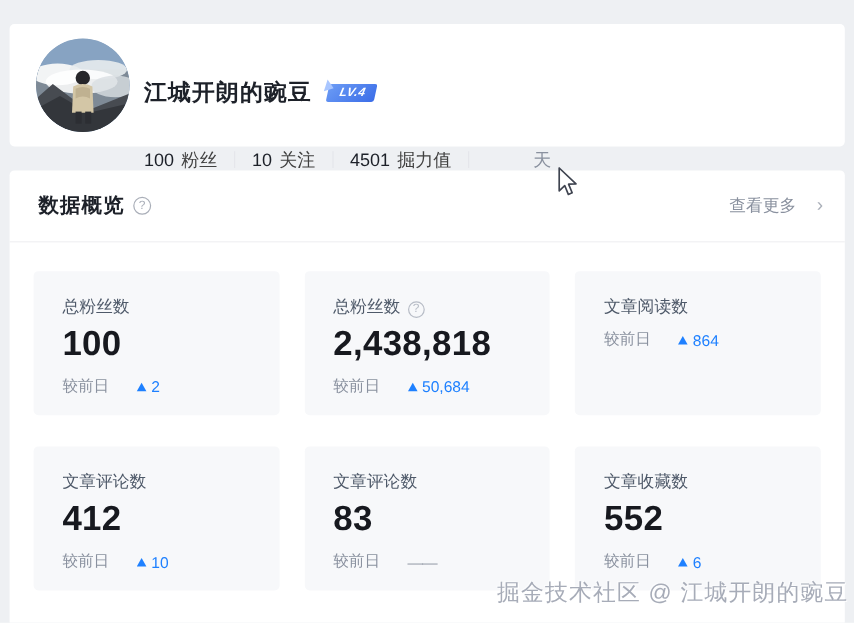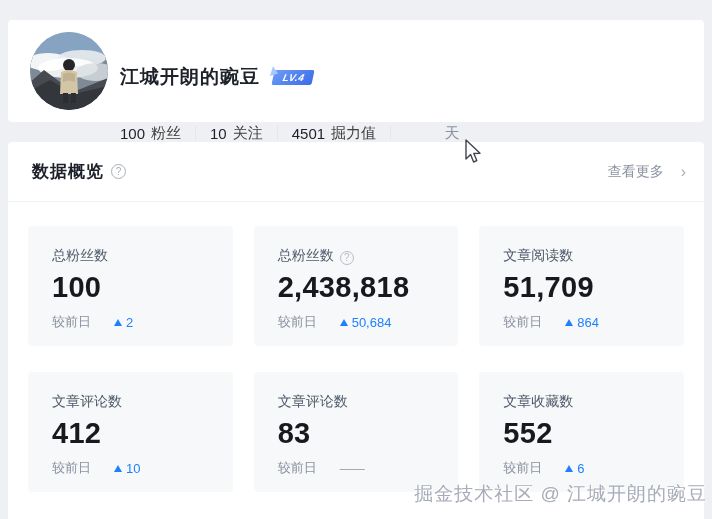--- a/index.html
+++ b/index.html
@@ -215,21 +215,20 @@
           <span class="delta-up-icon"></span>
           <span class="delta-value">50,684</span>
         </span>
       </div>
     </div>
 
     <div class="stat-card">
       <div class="card-label">
         <span>文章阅读数</span>
       </div>
-      <div class="card-value">51,709</div>
       <div class="card-delta">
         <span class="delta-label">较前日</span>
         <span class="delta-group">
           <span class="delta-up-icon"></span>
           <span class="delta-value">864</span>
         </span>
       </div>
     </div>
 
     <div class="stat-card">

